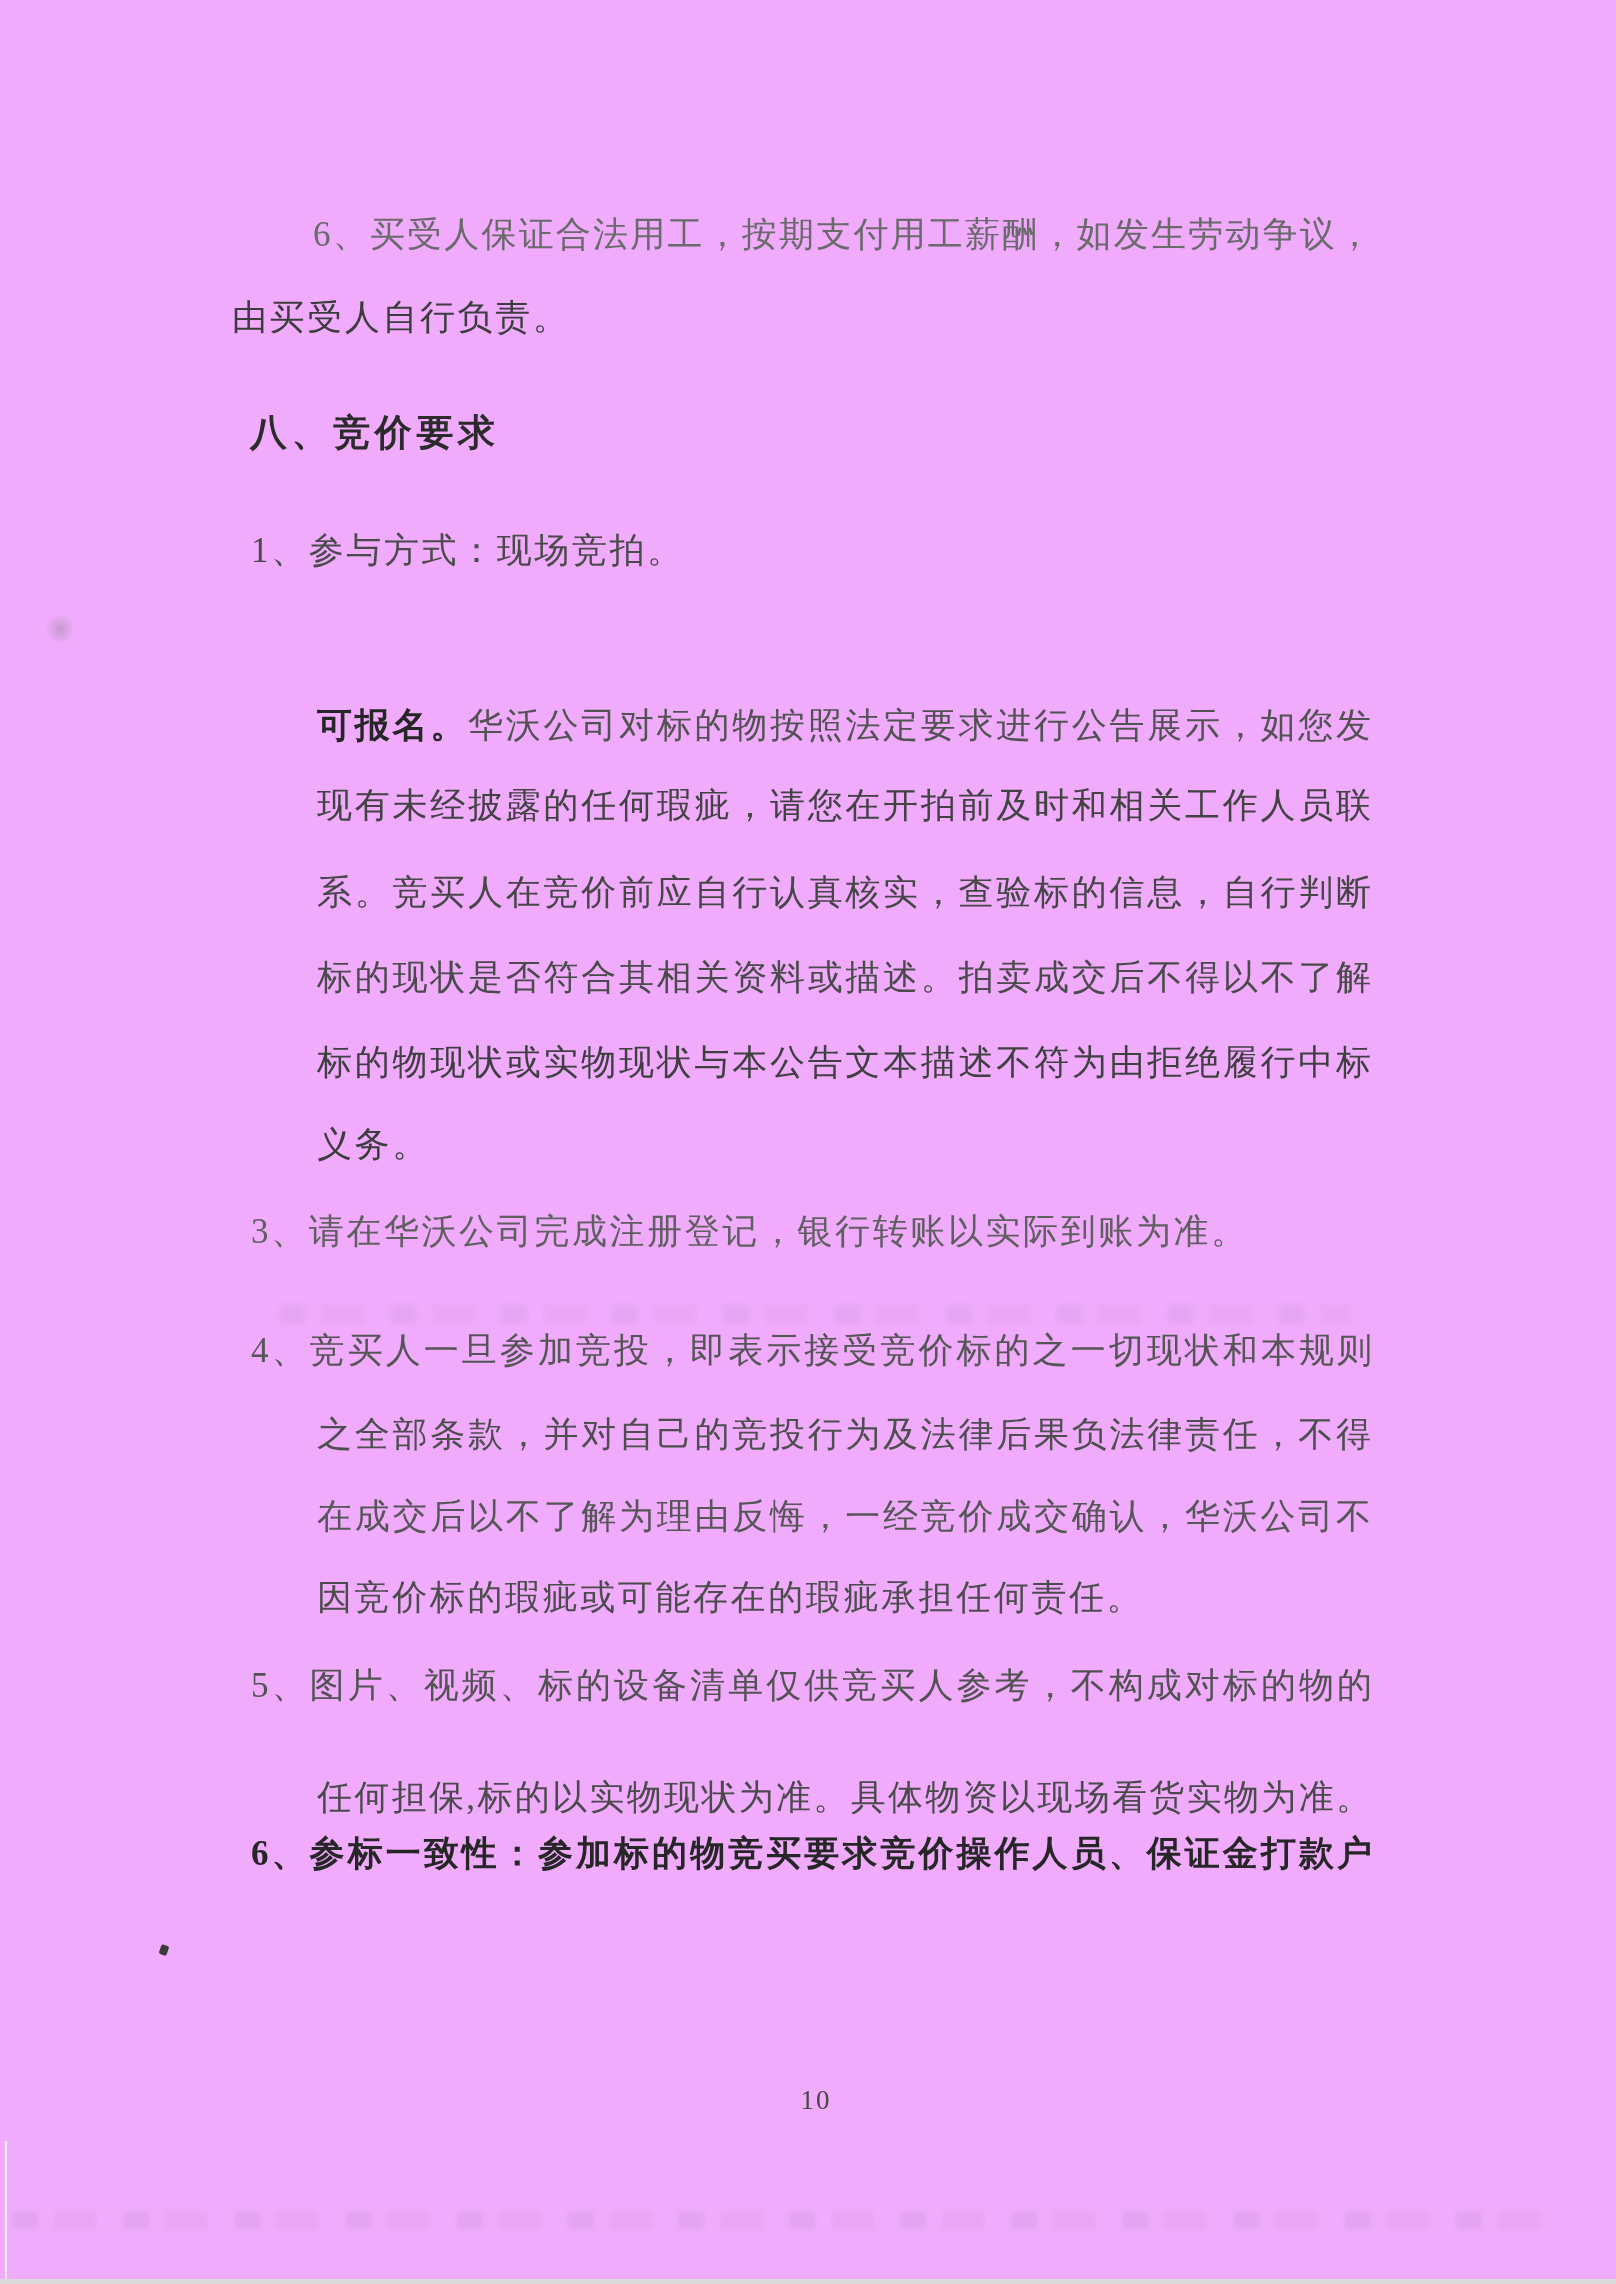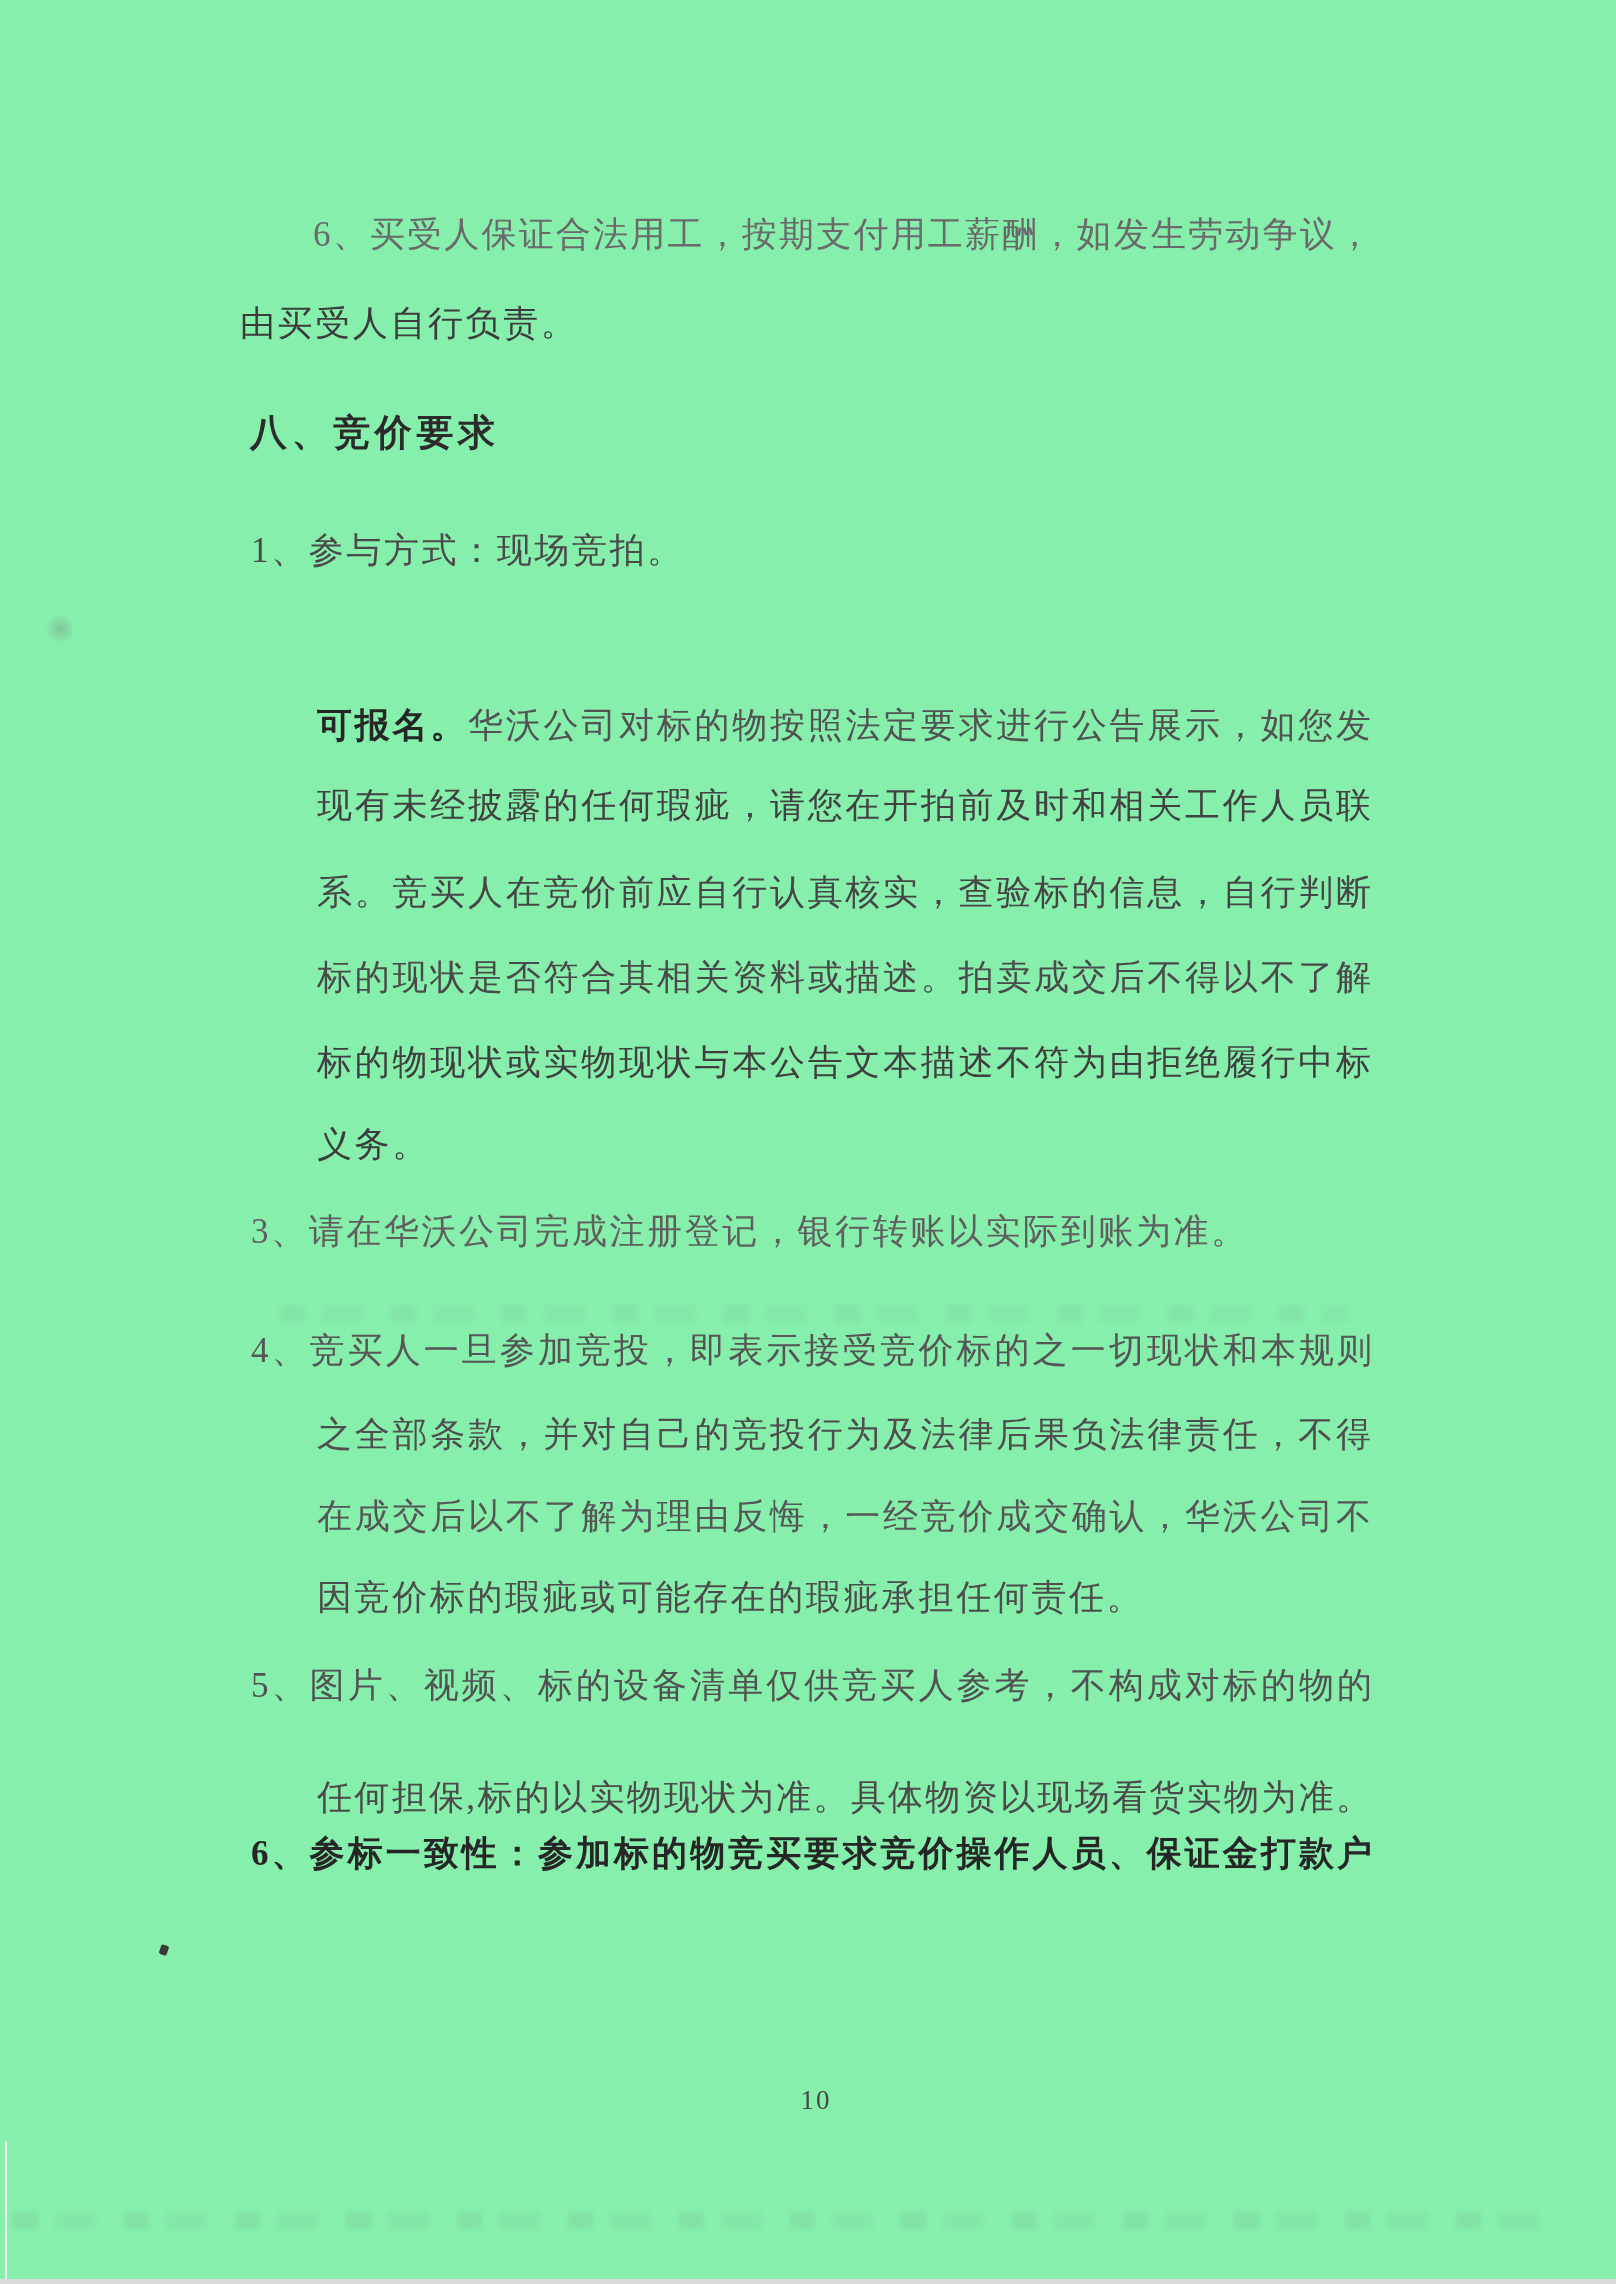--- a/index.html
+++ b/index.html
@@ -1,19 +1,19 @@
 <!DOCTYPE html>
 <html style="font-size:10.4px"><head>
 <meta charset="utf-8">
 <style>
   html,body{margin:0;padding:0;background:#ffffff;}
   .page{
     position:relative;
     width:1616px;height:2284px;
-    background:#86efac;
+    background:#f0abfc;
     font-family:"Liberation Serif","DejaVu Serif",serif;
     overflow:hidden;
   }
   .ln{
     position:absolute;
     font-size:35px;
     line-height:39px;
     letter-spacing:2.6px;
     color:#454545;
     white-space:nowrap;
@@ -71,21 +71,21 @@
     position:absolute;left:5.2px;top:2141px;width:2px;height:143px;
     background:#ececec;
   }
 </style>
 </head>
 <body>
 
 <div class="page">
 
   <div class="ln just light" style="top:215px;left:313px;width:1059px;">6、买受人保证合法用工，按期支付用工薪酬，如发生劳动争议，</div>
-  <div class="ln" style="top:298px;left:240px;color:#3c3c3c;margin-top:6px;">由买受人自行负责。</div>
+  <div class="ln" style="top:298px;left:232px;color:#3c3c3c;">由买受人自行负责。</div>
 
   <div class="heading" style="top:413px;left:250px;">八、竞价要求</div>
 
   <div class="ln" style="top:531px;left:251px;color:#4a4a4a;">1、参与方式：现场竞拍。</div>
 
   <div class="ln just" style="top:706px;left:317px;width:1054px;">
     <span class="b">可报名。</span><span class="mid">华沃公司对标的物按照法定要求进行公告展示，如您发</span>
   </div>
   <div class="ln just" style="top:786px;left:317px;width:1054px;color:#424242;">现有未经披露的任何瑕疵，请您在开拍前及时和相关工作人员联</div>
   <div class="ln just" style="top:873px;left:317px;width:1054px;color:#464646;">系。竞买人在竞价前应自行认真核实，查验标的信息，自行判断</div>

